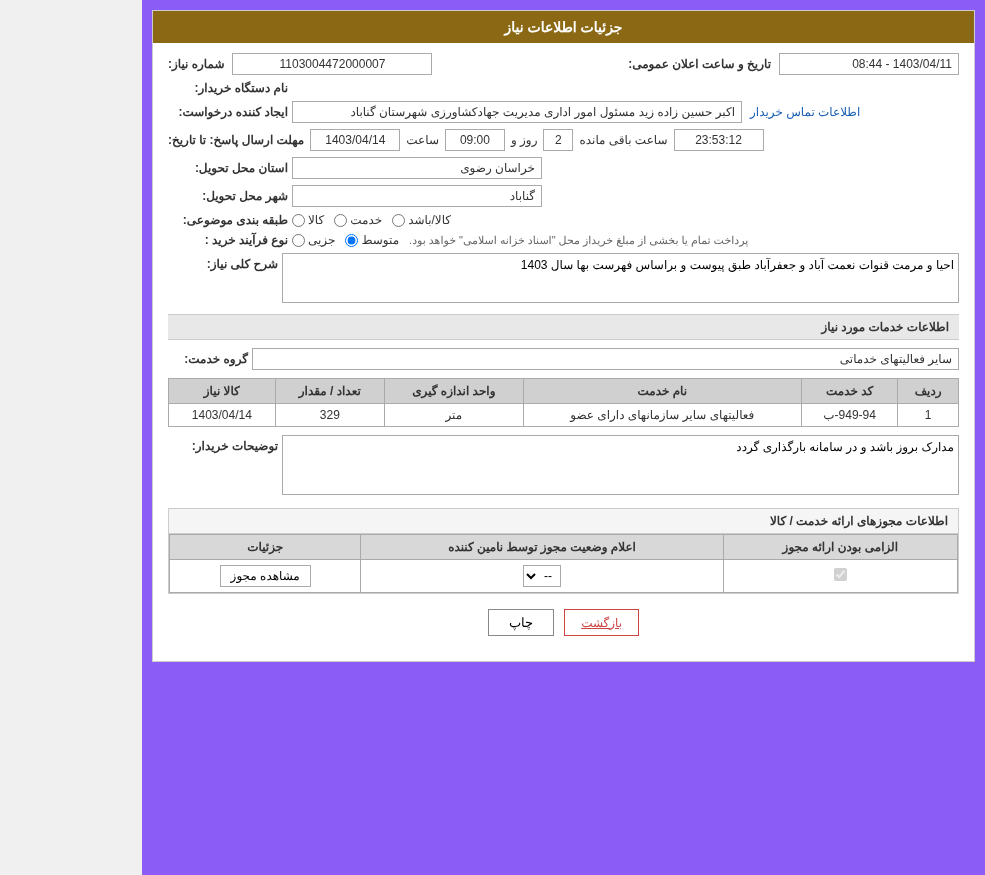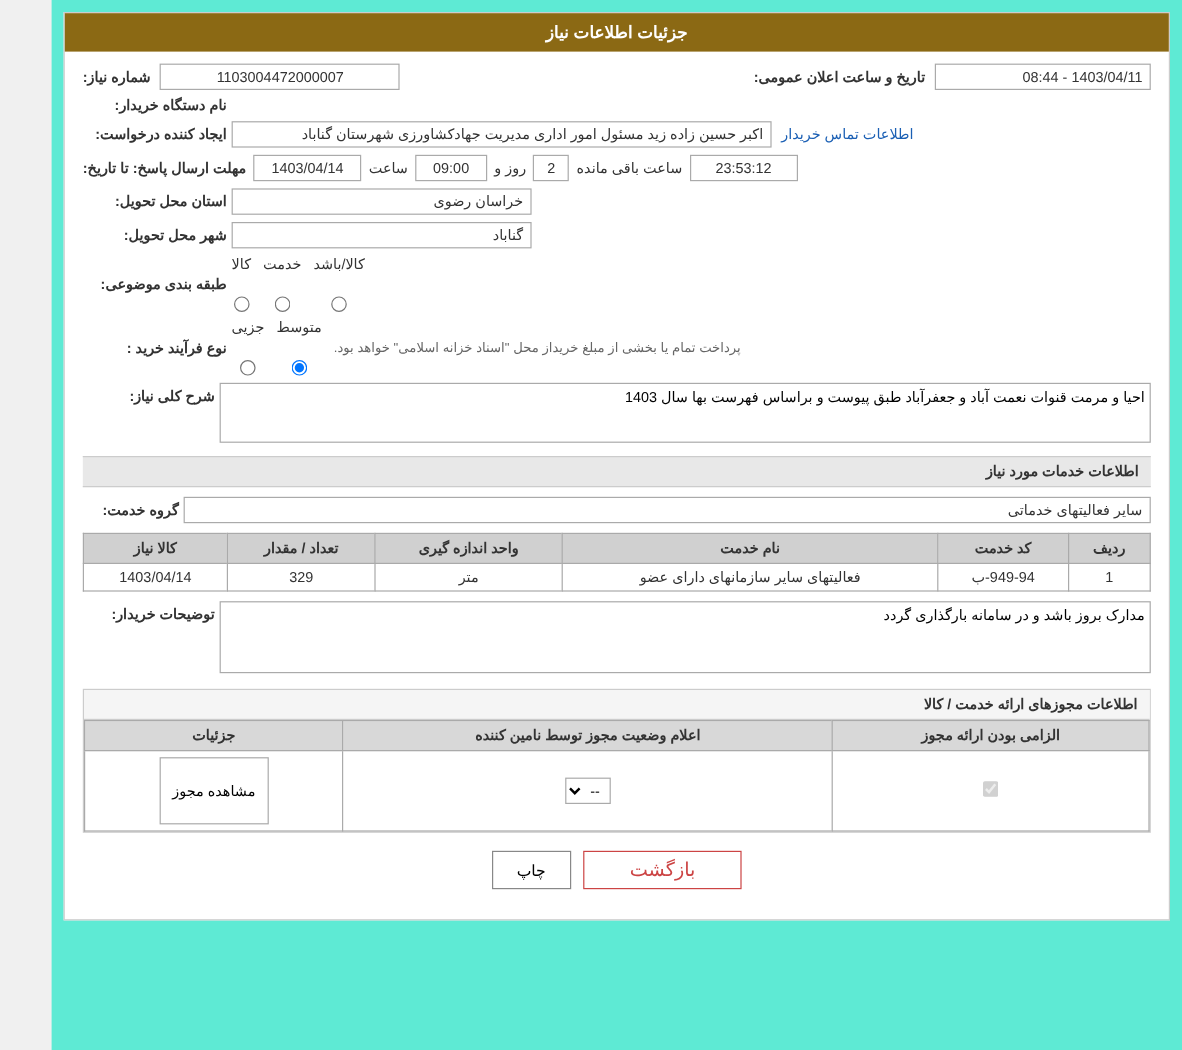--- a/index.html
+++ b/index.html
@@ -4,23 +4,23 @@
   <style>
     * { box-sizing: border-box; margin: 0; padding: 0; }
     body {
       font-family: Tahoma, Arial, sans-serif;
       font-size: 12px;
       background: #f0f0f0;
       direction: rtl;
       color: #333;
     }
     .page-container {
-      width: 942px;
+      width: 843px;
       min-height: 875px;
-      background: #5eead4;
+      background: #8b5cf6;
       padding: 10px;
     }
     .main-card {
       background: #fff;
       border: 1px solid #ccc;
     }
     .header-bar {
       background: #8B6914;
       color: #fff;
       text-align: center;
@@ -89,22 +89,21 @@
       min-height: 22px;
     }
     .radio-group {
       display: flex;
       align-items: center;
       gap: 10px;
     }
     .radio-item {
       display: flex;
       align-items: center;
-      gap: 20px;
-      flex-direction: column;
+      gap: 3px;
     }
     .section-divider {
       background: #e8e8e8;
       border-top: 1px solid #ccc;
       border-bottom: 1px solid #ccc;
       padding: 5px 10px;
       font-weight: bold;
       text-align: right;
       margin: 8px 0;
     }
@@ -202,21 +201,21 @@
       font-weight: bold;
     }
     .license-table td {
       border: 1px solid #aaa;
       padding: 5px 8px;
       text-align: center;
     }
     .btn-view {
       background: #fff;
       border: 1px solid #aaa;
-      padding: 20px 10px;
+      padding: 3px 10px;
       cursor: pointer;
       font-size: 12px;
       font-family: Tahoma, Arial, sans-serif;
     }
     .select-small {
       border: 1px solid #aaa;
       padding: 2px 4px;
       font-size: 12px;
       font-family: Tahoma, Arial, sans-serif;
       background: #fff;
@@ -233,24 +232,25 @@
       border: 1px solid #888;
       padding: 5px 20px;
       cursor: pointer;
       font-size: 13px;
       font-family: Tahoma, Arial, sans-serif;
     }
     .btn-back {
       background: #fff;
       border: 1px solid #c44;
       color: #c44;
-      padding: 5px 38px;
+      padding: 5px 16px;
       cursor: pointer;
-      font-size: 16px;
-      font-family: Tahoma, Arial, sans-serif;
+      font-size: 12px;
+      font-family: Tahoma, Arial, sans-serif;
+      text-decoration: underline;
     }
     .checkbox-col {
       text-align: center;
     }
   </style>
 </head>
 <body>
 
 <div class="page-container">
   <div class="main-card">

